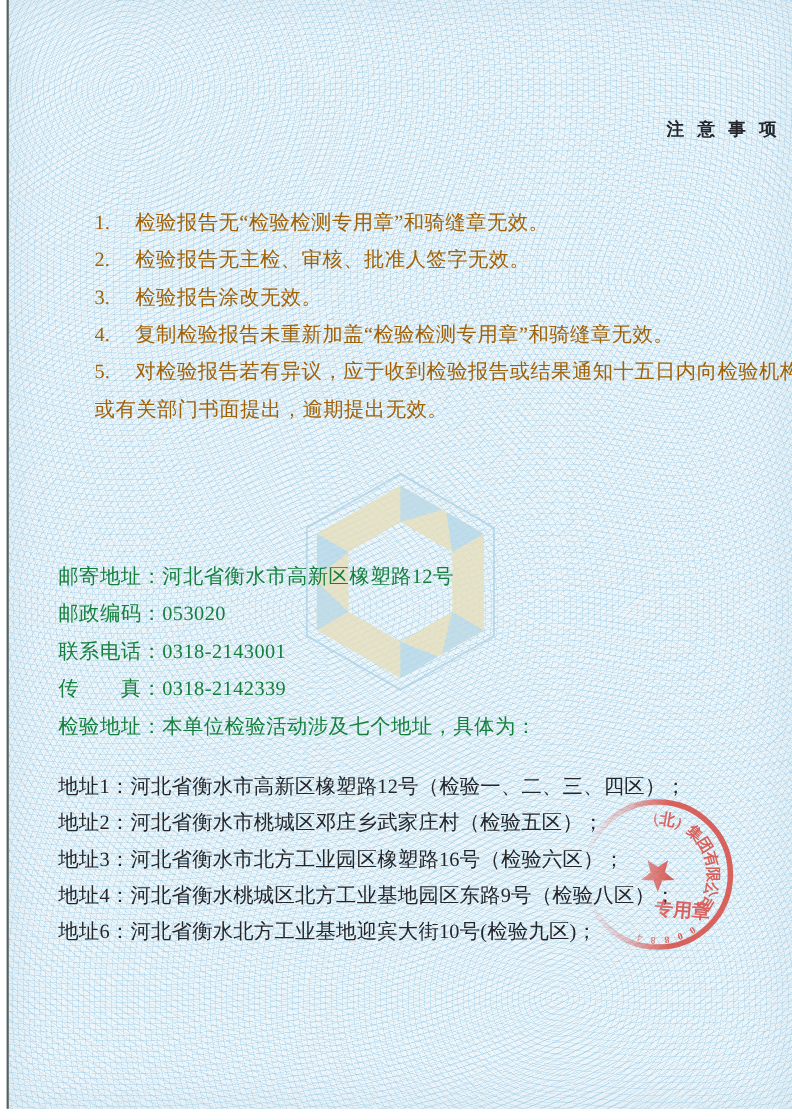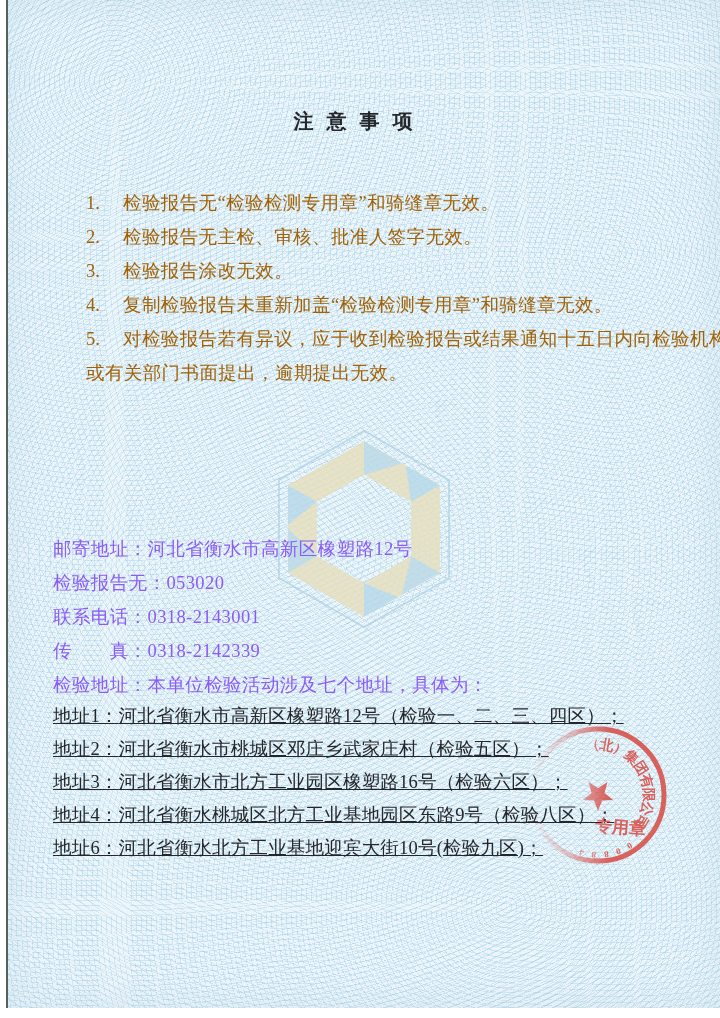--- a/index.html
+++ b/index.html
@@ -13,30 +13,30 @@
     background-color:#ecf5fa;
     background-image:
       repeating-radial-gradient(circle at 15% 8%,  rgba(125,188,220,.28) 0 .8px, transparent .8px 5px),
       repeating-radial-gradient(circle at 85% 25%, rgba(125,188,220,.24) 0 .8px, transparent .8px 6px),
       repeating-radial-gradient(circle at 40% 55%, rgba(125,188,220,.22) 0 .8px, transparent .8px 5.5px),
       repeating-radial-gradient(circle at 70% 90%, rgba(125,188,220,.25) 0 .8px, transparent .8px 5px);
     border-left:2px solid #55615f;
     box-shadow:inset 0 0 40px rgba(170,205,225,.25);
   }
   .title{
-    position:absolute;left:0;right:10px;top:108px;text-align:center;
-    font-size:20px;font-weight:bold;letter-spacing:4px;color:#23262b;z-index:2;
+    position:absolute;left:0;right:10px;top:108px;text-align:right;
+    font-size:16px;font-weight:bold;letter-spacing:4px;color:#23262b;z-index:2;
   }
   .notes{position:absolute;left:53px;top:186px;z-index:2;color:#a16207;font-size:18.5px;margin-left:33px;}
   .nline{line-height:34px;white-space:nowrap;letter-spacing:.4px;}
   .num{display:inline-block;width:37px;letter-spacing:0;}
-  .contact{position:absolute;left:53px;top:532px;z-index:2;color:#8b5cf6;font-size:18.5px;}
+  .contact{position:absolute;left:53px;top:508px;z-index:2;color:#15803d;font-size:18.5px;}
   .cline{line-height:34px;white-space:nowrap;letter-spacing:.4px;}
   .addresses{position:absolute;left:53px;top:700px;z-index:2;color:#23262b;font-size:18.5px;}
-  .aline{line-height:33px;white-space:nowrap;letter-spacing:.2px;text-decoration:underline;}
+  .aline{line-height:33px;white-space:nowrap;letter-spacing:.2px;}
   .watermark{position:absolute;left:250px;top:415px;width:228px;height:228px;z-index:1;opacity:.8;}
   .seal{
     position:absolute;left:520px;top:690px;width:200px;height:210px;z-index:5;opacity:.92;
     -webkit-mask-image:linear-gradient(to right, transparent 6%, rgba(0,0,0,.35) 24%, #000 44%);
             mask-image:linear-gradient(to right, transparent 6%, rgba(0,0,0,.35) 24%, #000 44%);
   }
   .seal text{font-family:"Liberation Serif","DejaVu Serif",serif;font-weight:bold;}
 </style>
 </head>
 <body>
@@ -77,21 +77,21 @@
     <div class="nline"><span class="num">4.</span><span>复制检验报告未重新加盖“检验检测专用章”和骑缝章无效。</span></div>
   </div>
   <div class="note">
     <div class="nline"><span class="num">5.</span><span>对检验报告若有异议，应于收到检验报告或结果通知十五日内向检验机构</span></div>
     <div class="nline">或有关部门书面提出，逾期提出无效。</div>
   </div>
 </div>
 
 <div class="contact">
   <div class="cline"><span>邮寄地址：</span><span>河北省衡水市高新区橡塑路12号</span></div>
-  <div class="cline"><span>检验报告无：</span><span>053020</span></div>
+  <div class="cline"><span>邮政编码：</span><span>053020</span></div>
   <div class="cline"><span>联系电话：</span><span>0318-2143001</span></div>
   <div class="cline"><span>传　　真：</span><span>0318-2142339</span></div>
   <div class="cline"><span>检验地址：</span><span>本单位检验活动涉及七个地址，具体为：</span></div>
 </div>
 
 <div class="addresses">
   <div class="aline"><span>地址1：</span><span>河北省衡水市高新区橡塑路12号（检验一、二、三、四区）；</span></div>
   <div class="aline"><span>地址2：</span><span>河北省衡水市桃城区邓庄乡武家庄村（检验五区）；</span></div>
   <div class="aline"><span>地址3：</span><span>河北省衡水市北方工业园区橡塑路16号（检验六区）；</span></div>
   <div class="aline"><span>地址4：</span><span>河北省衡水桃城区北方工业基地园区东路9号（检验八区）；</span></div>

